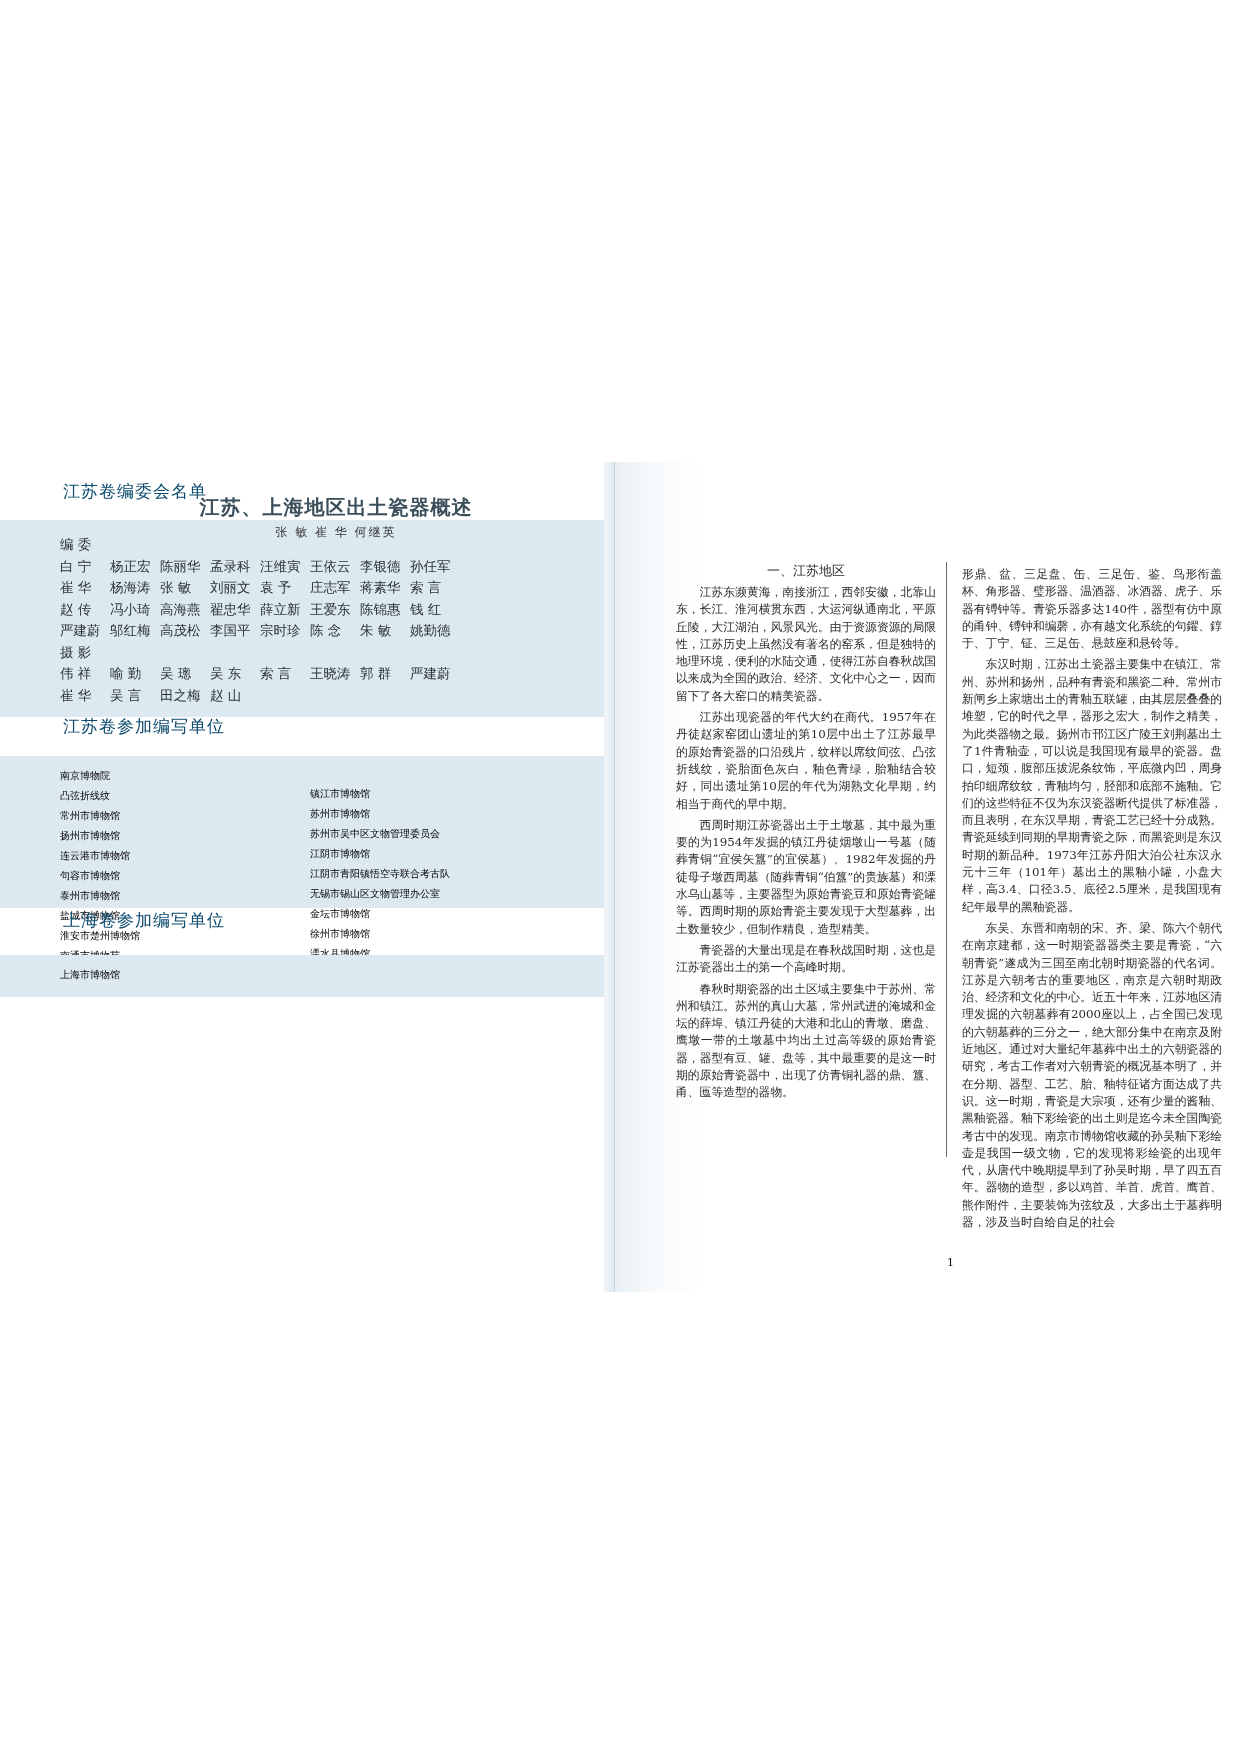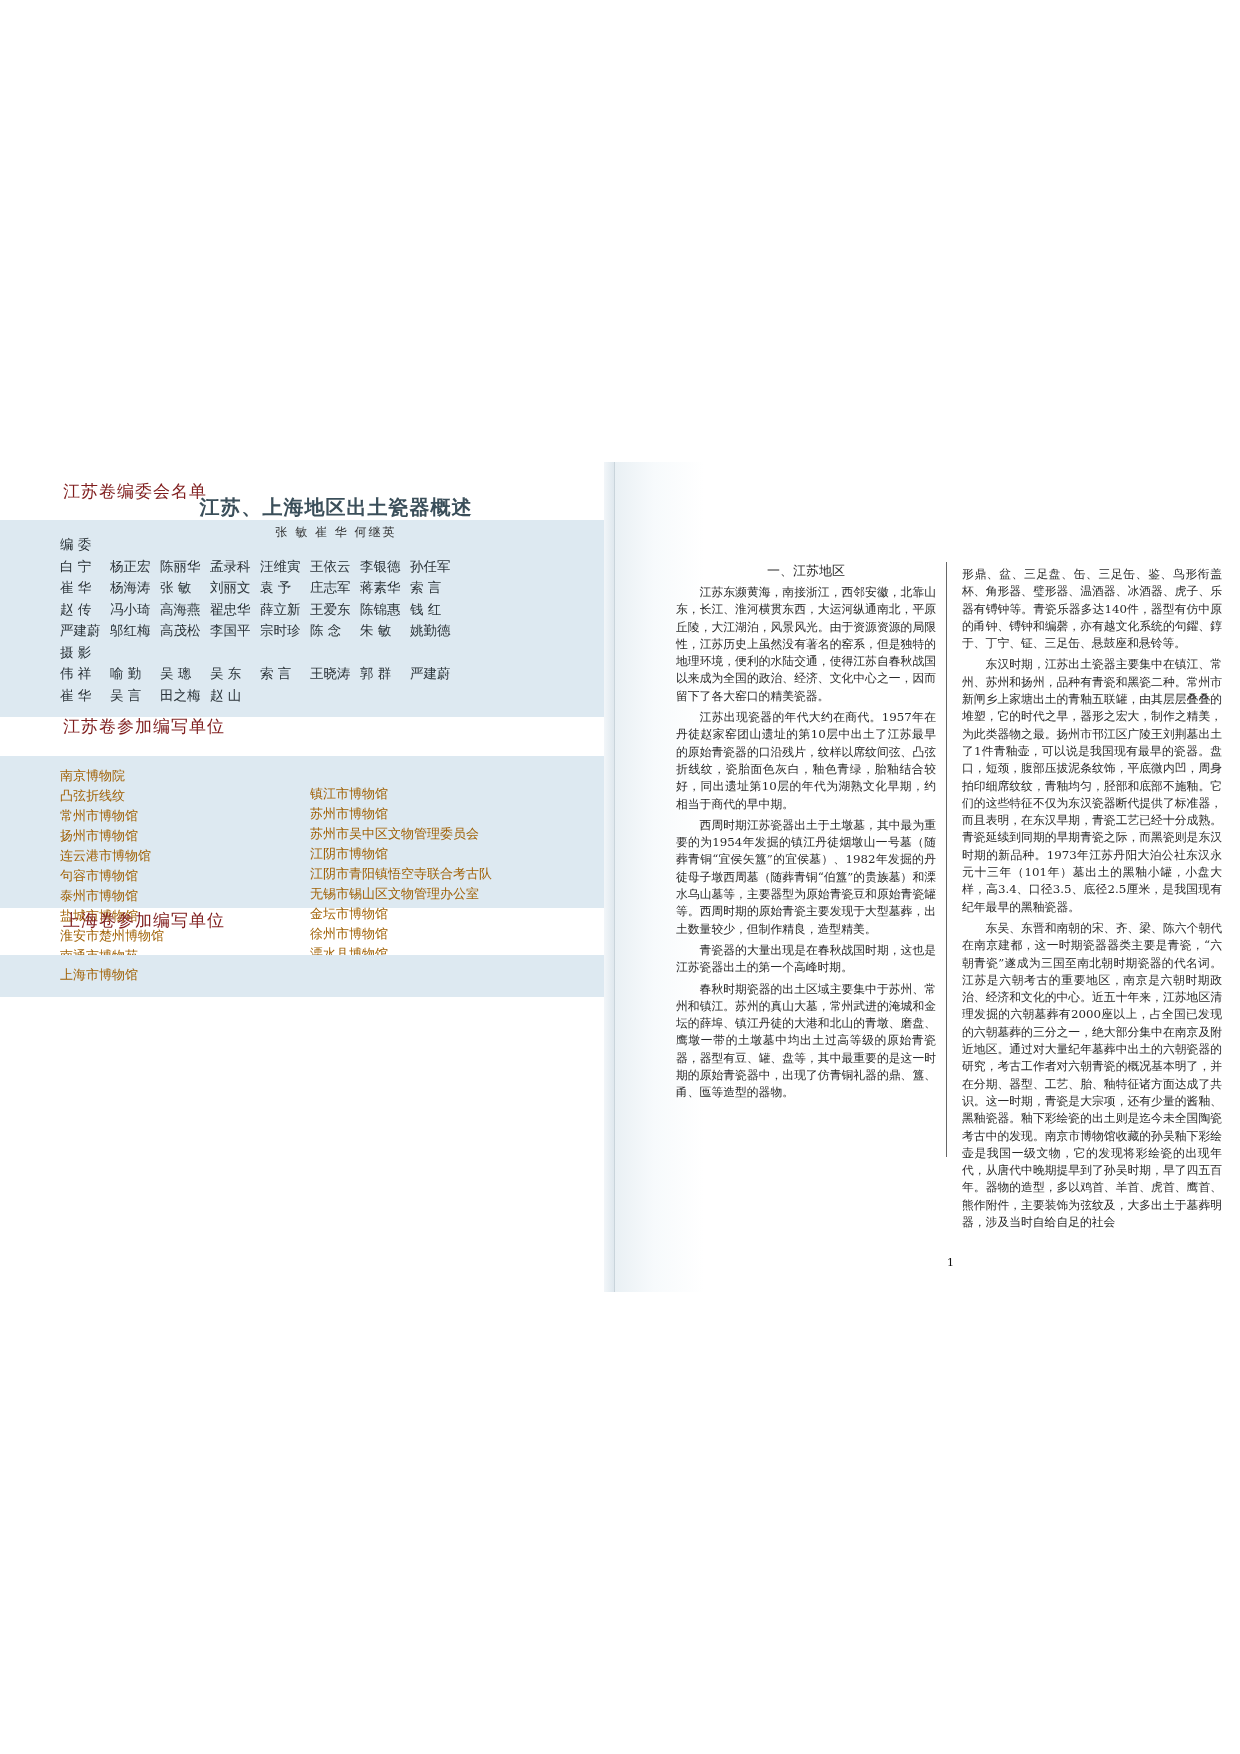--- a/index.html
+++ b/index.html
@@ -4,26 +4,26 @@
 <style>
   html, body { margin:0; padding:0; }
   body {
     width:1240px; height:1754px; background:#ffffff; position:relative; overflow:hidden;
     font-family: "DejaVu Serif", "Liberation Serif", serif; color:#2a2f33;
   }
   .spread { position:absolute; left:0; top:462px; width:1240px; height:830px; }
   
   .left-page { position:absolute; left:0; top:0; width:614px; height:830px; background:#ffffff; }
   .left-edge { position:absolute; left:604px; top:0; width:10px; height:830px; background:linear-gradient(to right,#f2f6f9,#dfe8ee); }
-  .sec-title { position:absolute; left:63px; font-size:17px; color:#7f1d1d; letter-spacing:1px; }
+  .sec-title { position:absolute; left:63px; font-size:17px; color:#0c4a6e; letter-spacing:1px; }
   .band { position:absolute; left:0; width:604px; background:#dde9f1; }
   .members { position:absolute; left:60px; font-size:13.5px; line-height:21.5px; color:#2b3338; }
   .members .row { display:flex; white-space:nowrap; }
   .members .name { width:50px; letter-spacing:0; }
-  .units { position:absolute; font-size:13px; line-height:20px; color:#a16207; }
+  .units { position:absolute; font-size:10px; line-height:20px; color:#000000; }
   .units div { white-space:nowrap; }
 
   
   .right-page { position:absolute; left:614px; top:0; width:626px; height:830px; background:linear-gradient(to right,#e9f0f4 0px,#f7fafc 40px,#ffffff 90px); }
   .gutter-line { position:absolute; left:614px; top:0; width:1px; height:830px; background:#c9d4db; }
   .article-title { position:absolute; left:800px; top:32px; width:300px; text-align:center; font-size:20px; font-weight:bold; color:#3b4f5a; letter-spacing:1px; }
   .authors { position:absolute; left:800px; top:62px; width:300px; text-align:center; font-size:12px; color:#333; letter-spacing:2px; }
   .col { position:absolute; top:100px; width:268px; font-size:11.8px; line-height:17.3px; color:#2a2a2a; text-align:justify; }
   .col p { margin:4px; text-indent:2em; }
   .col h3 { margin:0; font-size:13px; font-weight:normal; text-align:center; line-height:18px; }

